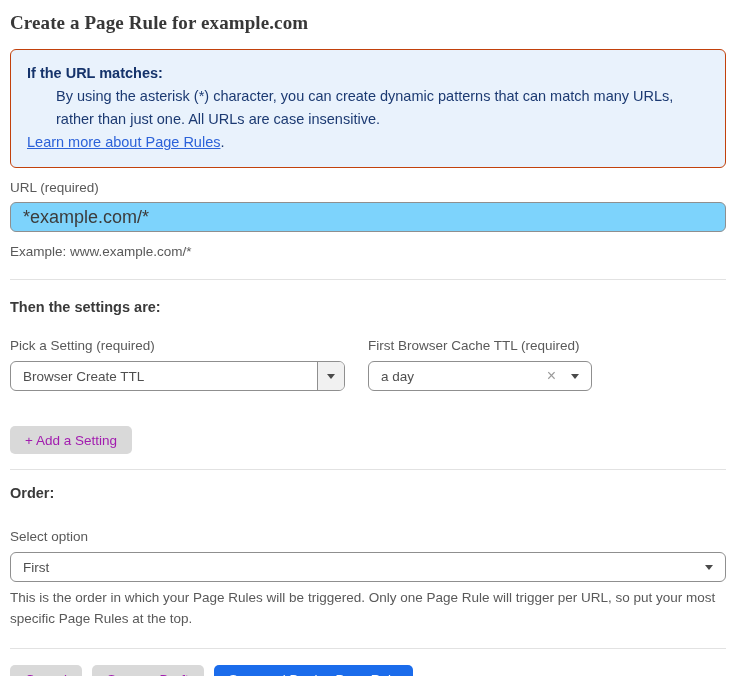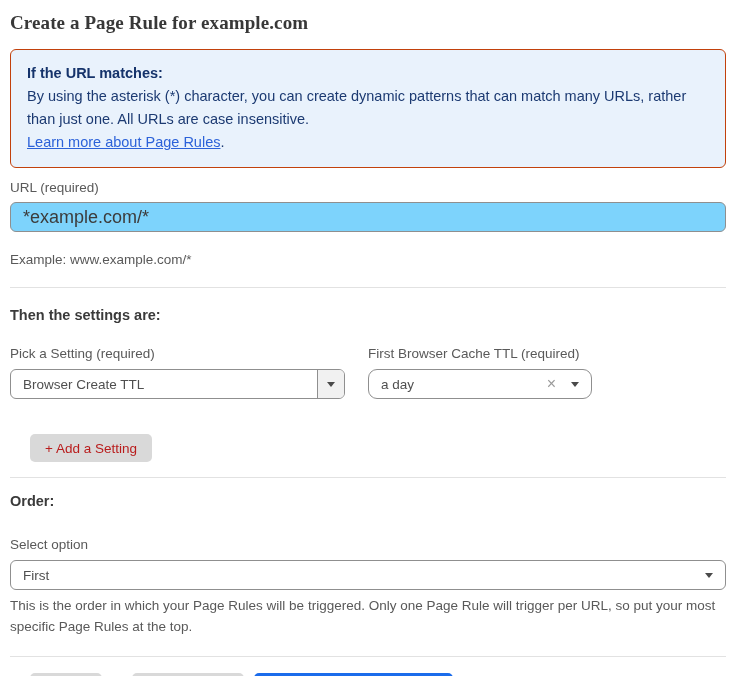--- a/index.html
+++ b/index.html
@@ -25,21 +25,21 @@
     margin-top: 15px;
     background: #e9f2fc;
     border: 1px solid #c2410c;
     border-radius: 6px;
     padding: 12px 16px 13px 16px;
     font-size: 14.5px;
     line-height: 23px;
     color: #1c3a72;
   }
   .info-box .info-heading { font-weight: 700; color: #15336b; }
-  .info-box .info-body { max-width: 670px; }
+  .info-box .info-body { max-width: 670px; margin-left: 29px; }
   .info-link {
     color: #2c62d9;
     text-decoration: underline;
     cursor: pointer;
   }
 
   .field-label {
     font-size: 13.5px;
     color: #595959;
     margin-top: 12px;
@@ -54,21 +54,21 @@
     padding: 0 12px;
     font-family: "Liberation Sans", sans-serif;
     font-size: 18px;
     color: #3c3c3c;
     background: #7dd3fc;
     outline: none;
   }
   .helper-text {
     font-size: 13.5px;
     color: #595959;
-    margin-top: 20px;
+    margin-top: 12px;
   }
 
   .divider {
     border: none;
     border-top: 1px solid #e2e2e2;
     margin-top: 20px;
   }
 
   .section-heading {
     font-size: 14.5px;
@@ -120,36 +120,36 @@
   .clear-x {
     color: #9a9a9a;
     font-size: 16px;
     line-height: 1;
     margin-right: 15px;
     cursor: pointer;
   }
   .plain-caret { margin-right: 12px; }
 
   .setting-select { width: 335px; }
-  .ttl-select { width: 224px; border-radius: 9px; }
+  .ttl-select { width: 224px; }
   .order-select { width: 100%; }
 
   .btn {
     display: inline-flex;
     align-items: center;
     justify-content: center;
     height: 29px;
     padding: 0 15px;
     border: none;
     border-radius: 5px;
     font-family: "Liberation Sans", sans-serif;
     font-size: 13.5px;
     cursor: pointer;
   }
-  .btn-gray { background: #d9d9d9; color: #b91c1c; margin-left: 20px; }
+  .btn-gray { background: #d9d9d9; color: #a21caf; }
   .btn-blue { background: #1b6ceb; color: #ffffff; }
 
   .add-setting-btn { margin-top: 35px; height: 28px; }
 
   .order-heading { margin-top: 15px; }
   .order-label { margin-top: 28px; }
   .order-helper { margin-top: 5px; line-height: 21px; max-width: 716px; }
 
   .footer-actions {
     display: flex;

